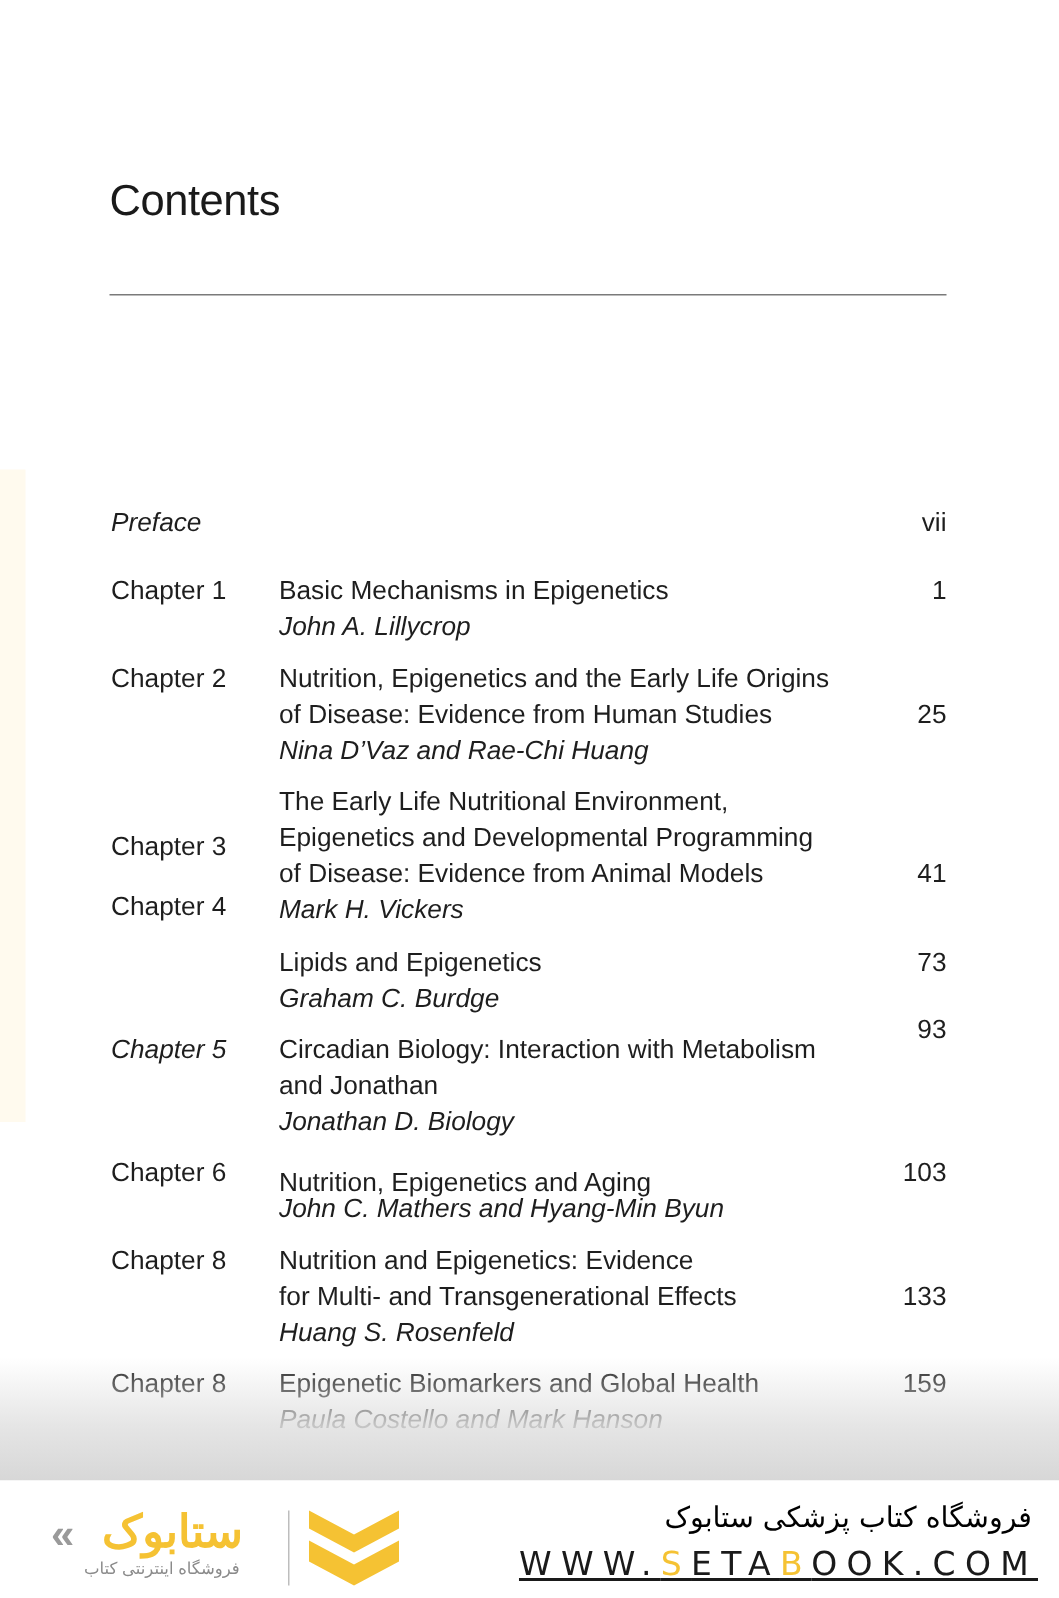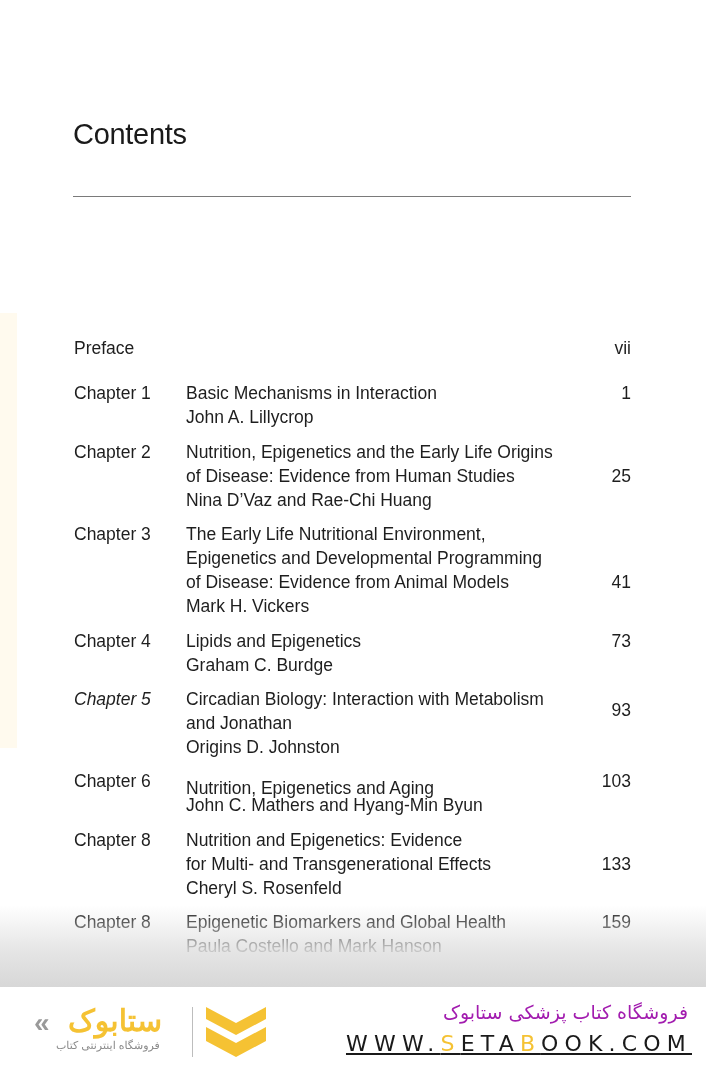--- a/index.html
+++ b/index.html
@@ -8,92 +8,92 @@
     background:#ffffff; color:#1a1a1a;
     font-family:"Liberation Sans", sans-serif;
   }
   .page { position:absolute; left:0; top:0; width:698px; height:985px; background:#fff; }
   .left-strip { position:absolute; left:0; top:313px; width:17px; height:435px; background:#fffaee; }
   .title { position:absolute; left:73px; top:118px; font-size:29px; letter-spacing:-0.3px; color:#1a1a1a; }
   .rule { position:absolute; left:73px; top:196px; width:558px; height:1px; background:#7a7a7a; }
 
   .toc { position:absolute; left:0; top:0; width:706px; }
   .line { position:absolute; font-size:17.5px; line-height:24px; white-space:nowrap; color:#1e1e1e; }
-  .ital { }
+  .ital { font-style:italic; }
   .col-label { left:74px; }
   .col-text { left:186px; }
   .col-page { right:75px; text-align:right; }
 
   .fade {
     position:absolute; left:0; top:905px; width:706px; height:82px;
     background:linear-gradient(to bottom, rgba(255,255,255,0) 0%, rgba(225,225,225,0.85) 55%, rgba(215,215,215,1) 100%);
     pointer-events:none;
   }
   .footer { position:absolute; left:0; top:987px; width:706px; height:78px; background:#ffffff; }
   .logo { position:absolute; left:34px; top:1003px; width:236px; height:58px; }
   .logo-word { position:absolute; left:10px; top:0; font-size:30px; font-weight:bold; color:#f5c233; letter-spacing:-1px; }
   .logo-chev { position:absolute; left:0; top:4px; font-size:28px; color:#9a9a9a; font-weight:bold; }
   .logo-sub { position:absolute; left:22px; top:36px; font-size:11px; color:#8a8a8a; direction:rtl; }
   .logo-sep { position:absolute; left:158px; top:4px; width:1px; height:50px; background:#bdbdbd; }
   .logo-mark { position:absolute; left:170px; top:2px; width:64px; height:54px; }
-  .store-fa { position:absolute; right:18px; top:1001px; font-size:19px; color:#a21caf; direction:rtl; font-family:"DejaVu Sans", sans-serif; }
+  .store-fa { position:absolute; right:18px; top:1001px; font-size:19px; color:#000000; direction:rtl; font-family:"DejaVu Sans", sans-serif; }
   .store-url { position:absolute; right:14px; top:1031px; font-size:22px; letter-spacing:6.2px; color:#1a1a1a; font-family:"DejaVu Sans", sans-serif;text-decoration:underline; }
   .store-url .hl { color:#f5c233; }
 </style>
 </head>
 <body>
 
 <div class="page">
   <div class="left-strip"></div>
   <div class="title">Contents</div>
   <div class="rule"></div>
 
   <div class="toc">
 
     <div class="line col-label ital" style="top:336px;">Preface</div>
     <div class="line col-page" style="top:336px;">vii</div>
 
     <div class="line col-label" style="top:381px;">Chapter 1</div>
-    <div class="line col-text" style="top:381px;">Basic Mechanisms in Interaction</div>
+    <div class="line col-text" style="top:381px;">Basic Mechanisms in Epigenetics</div>
     <div class="line col-text ital" style="top:405px;">John A. Lillycrop</div>
     <div class="line col-page" style="top:381px;">1</div>
 
     <div class="line col-label" style="top:440px;">Chapter 2</div>
     <div class="line col-text" style="top:440px;">Nutrition, Epigenetics and the Early Life Origins</div>
     <div class="line col-text" style="top:464px;">of Disease: Evidence from Human Studies</div>
     <div class="line col-text ital" style="top:488px;">Nina D’Vaz and Rae-Chi Huang</div>
     <div class="line col-page" style="top:464px;">25</div>
 
-    <div class="line col-label" style="top:522px;">Chapter 3</div>
+    <div class="line col-label" style="top:552px;">Chapter 3</div>
     <div class="line col-text" style="top:522px;">The Early Life Nutritional Environment,</div>
     <div class="line col-text" style="top:546px;">Epigenetics and Developmental Programming</div>
     <div class="line col-text" style="top:570px;">of Disease: Evidence from Animal Models</div>
     <div class="line col-text ital" style="top:594px;">Mark H. Vickers</div>
     <div class="line col-page" style="top:570px;">41</div>
 
-    <div class="line col-label" style="top:629px;">Chapter 4</div>
+    <div class="line col-label" style="top:592px;">Chapter 4</div>
     <div class="line col-text" style="top:629px;">Lipids and Epigenetics</div>
     <div class="line col-text ital" style="top:653px;">Graham C. Burdge</div>
     <div class="line col-page" style="top:629px;">73</div>
 
     <div class="line col-label" style="top:687px;font-style:italic;">Chapter 5</div>
     <div class="line col-text" style="top:687px;">Circadian Biology: Interaction with Metabolism</div>
     <div class="line col-text" style="top:711px;">and Jonathan</div>
-    <div class="line col-text ital" style="top:735px;">Origins D. Johnston</div>
-    <div class="line col-page" style="top:698px;text-align:right;">93</div>
+    <div class="line col-text ital" style="top:735px;">Jonathan D. Biology</div>
+    <div class="line col-page" style="top:674px;text-align:right;">93</div>
 
     <div class="line col-label" style="top:769px;">Chapter 6</div>
     <div class="line col-text" style="top:776px;">Nutrition, Epigenetics and Aging</div>
     <div class="line col-text ital" style="top:793px;">John C. Mathers and Hyang-Min Byun</div>
     <div class="line col-page" style="top:769px;">103</div>
 
     <div class="line col-label" style="top:828px;">Chapter 8</div>
     <div class="line col-text" style="top:828px;">Nutrition and Epigenetics: Evidence</div>
     <div class="line col-text" style="top:852px;">for Multi- and Transgenerational Effects</div>
-    <div class="line col-text ital" style="top:876px;">Cheryl S. Rosenfeld</div>
+    <div class="line col-text ital" style="top:876px;">Huang S. Rosenfeld</div>
     <div class="line col-page" style="top:852px;">133</div>
 
     <div class="line col-label" style="top:910px;">Chapter 8</div>
     <div class="line col-text" style="top:910px;">Epigenetic Biomarkers and Global Health</div>
     <div class="line col-text ital" style="top:934px;">Paula Costello and Mark Hanson</div>
     <div class="line col-page" style="top:910px;">159</div>
   </div>
 </div>
 
 <div class="fade"></div>

